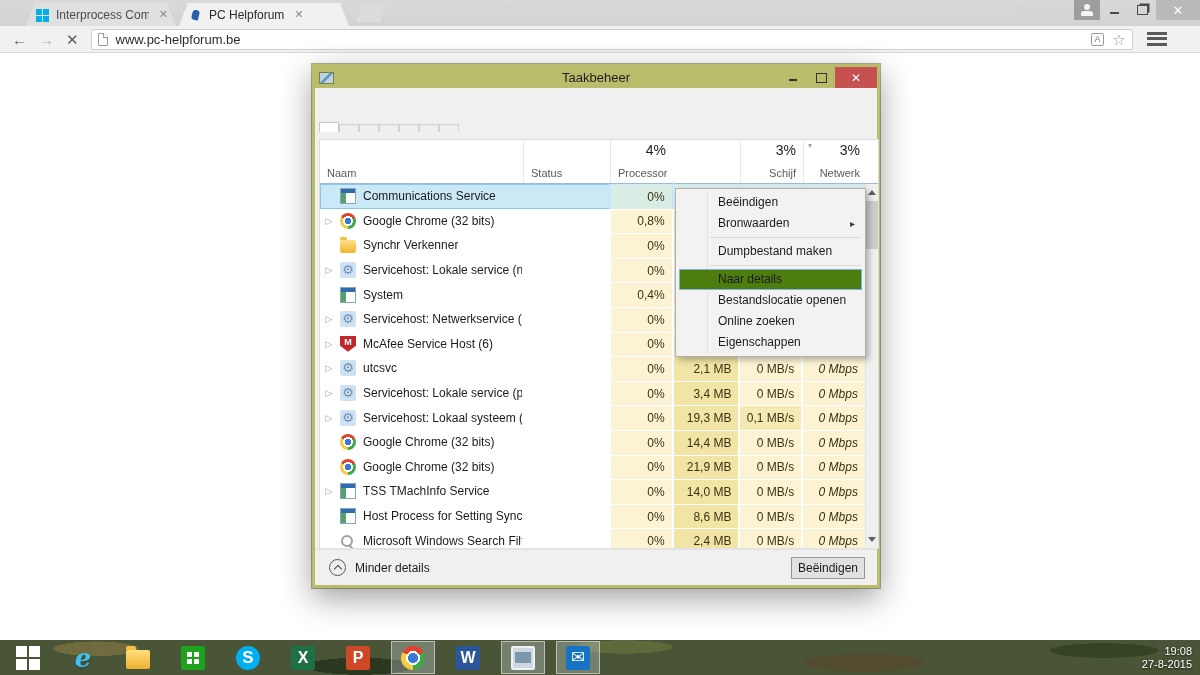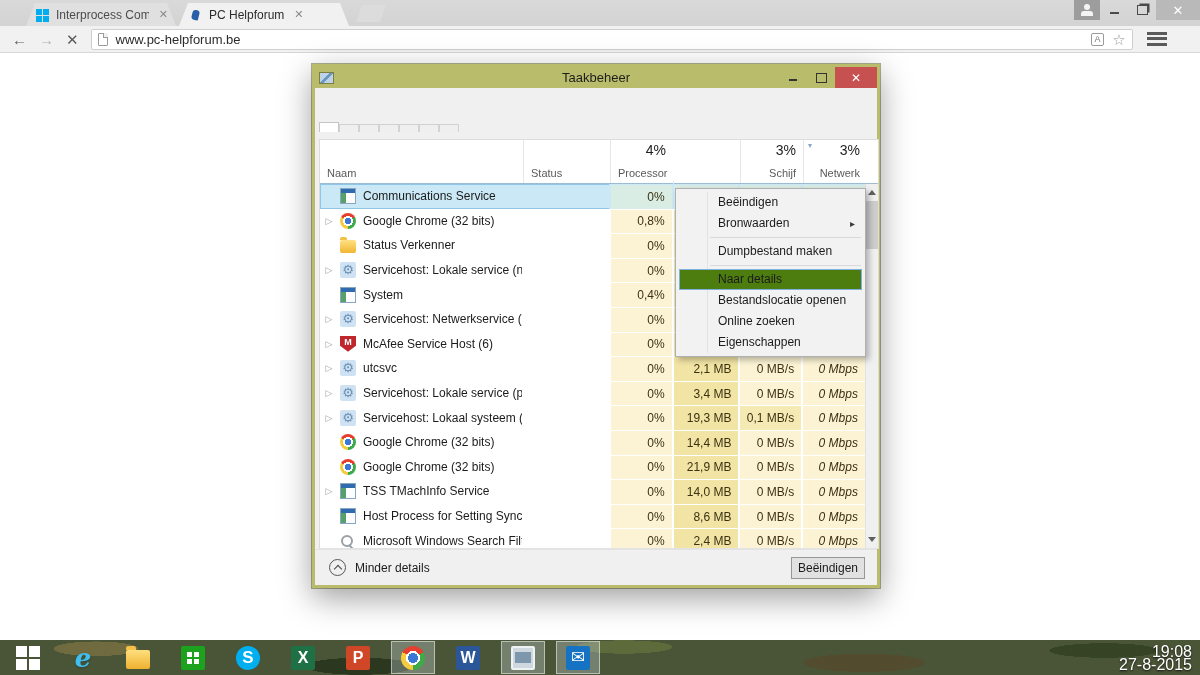--- a/index.html
+++ b/index.html
@@ -200,21 +200,21 @@
   .tb-word::after { content:"W"; }
   .tb-taskmanager { background:#cfd8de; border:2px solid #eef2f4; border-radius:2px; }
   .tb-taskmanager::after { content:""; width:16px; height:11px; background:#7d97ad;
      box-shadow:inset 0 -3px 0 #5b7granite; }
   .tb-mail { background:#1673c4; border-radius:2px; color:#fff; }
   .tb-mail::after { content:"✉"; font-size:17px; line-height:1; }
 
   .tray { margin-left:auto; display:flex; align-items:center; height:100%; }
   .tr-ic { width:20px; height:20px; margin:0 3px; position:relative; display:flex;
      align-items:center; justify-content:center; }
-  .tray-clock { color:#fff; font-size:16px; text-align:right; line-height:13px;
+  .tray-clock { color:#fff; font-size:11px; text-align:right; line-height:13px;
      margin:0 8px 0 8px; text-shadow:0 1px 2px rgba(0,0,0,.8); }
 </style>
 </head>
 <body>
 
 <div class="tabstrip">
   <div class="btab inactive" style="left:26px; width:150px;">
     <span class="fav fav-windows"></span>
     <span class="btab-title">Interprocess Communicat</span>
     <span class="btab-close">✕</span>
@@ -329,21 +329,21 @@
           <div class="p-cell c-status"></div>
           <div class="p-cell heat c-cpu">0,8%</div>
           <div class="p-cell heat c-mem"></div>
           <div class="p-cell heat c-disk"></div>
           <div class="p-cell heat c-net"></div>
         </div>
         <div class="p-row">
           <div class="p-cell c-name">
             <span class="expander">▷</span>
             <span class="p-icon ic-folder"></span>
-            <span class="p-name-text">Status Verkenner</span>
+            <span class="p-name-text">Synchr Verkenner</span>
           </div>
           <div class="p-cell c-status"></div>
           <div class="p-cell heat c-cpu">0%</div>
           <div class="p-cell heat c-mem"></div>
           <div class="p-cell heat c-disk"></div>
           <div class="p-cell heat c-net"></div>
         </div>
         <div class="p-row expandable">
           <div class="p-cell c-name">
             <span class="expander">▷</span>

